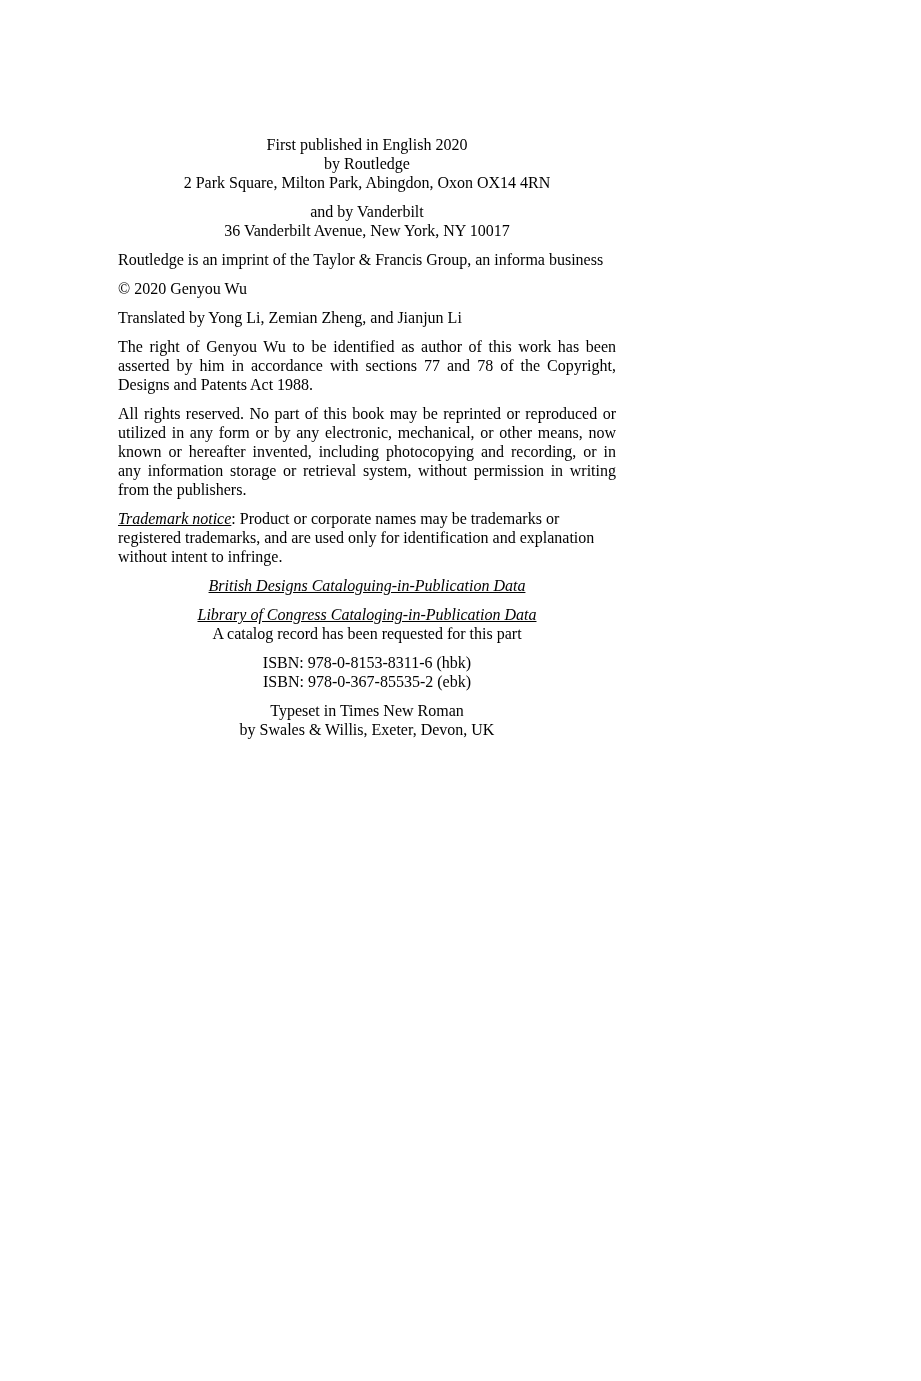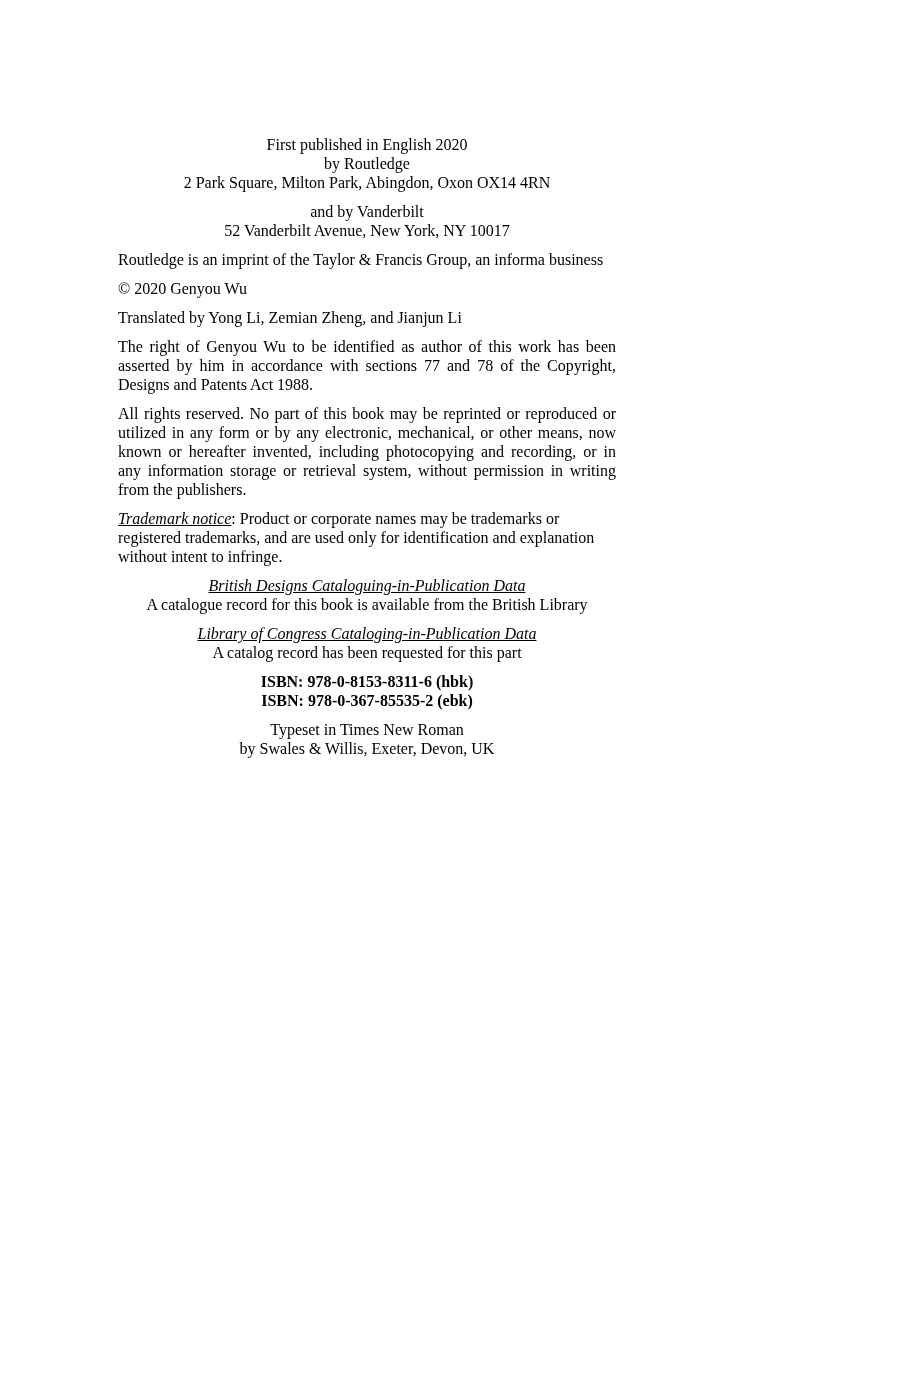--- a/index.html
+++ b/index.html
@@ -28,21 +28,20 @@
     padding: 0;
   }
   .para.justified {
     text-align: justify;
   }
   .para.nowrap {
     white-space: nowrap;
   }
   .para.gap-lg {
     margin-top: 10px;
-    font-weight: bold;
   }
   .para.gap-md {
     margin-top: 8px;
   }
   .line {
     display: block;
     text-align: center;
   }
   i, .italic {
     font-style: italic;
@@ -55,38 +54,37 @@
 <div class="text-block">
 
   <p class="para">
       <span class="line">First published in English 2020</span>
       <span class="line">by Routledge</span>
       <span class="line">2 Park Square, Milton Park, Abingdon, Oxon OX14 4RN</span>
     </p>
 
   <p class="para">
       <span class="line">and by Vanderbilt</span>
-      <span class="line">52 Vanderbilt Avenue, New York, NY 10017</span>
+      <span class="line">36 Vanderbilt Avenue, New York, NY 10017</span>
     </p>
 
   <p class="para nowrap">Routledge is an imprint of the Taylor &amp; Francis Group, an informa business</p>
 
   <p class="para">© 2020 Genyou Wu</p>
 
   <p class="para">Translated by Yong Li, Zemian Zheng, and Jianjun Li</p>
 
   <p class="para justified">The right of Genyou Wu to be identified as author of this work has been asserted by him in accordance with sections 77 and 78 of the Copyright, Designs and Patents Act 1988.</p>
 
   <p class="para justified">All rights reserved. No part of this book may be reprinted or reproduced or utilized in any form or by any electronic, mechanical, or other means, now known or hereafter invented, including photocopying and recording, or in any information storage or retrieval system, without permission in writing from the publishers.</p>
 
   <p class="para"><i>Trademark notice</i><span>: Product or corporate names may be trademarks or registered trademarks, and are used only for identification and explanation without intent to infringe.</span></p>
 
   <p class="para">
       <span class="line italic">British Designs Cataloguing-in-Publication Data</span>
-      <span class="line">A catalogue record for this book is available from the British Library</span>
     </p>
 
   <p class="para">
       <span class="line italic">Library of Congress Cataloging-in-Publication Data</span>
       <span class="line">A catalog record has been requested for this part</span>
     </p>
 
   <p class="para gap-lg">
       <span class="line">ISBN: 978-0-8153-8311-6 (hbk)</span>
       <span class="line">ISBN: 978-0-367-85535-2 (ebk)</span>

